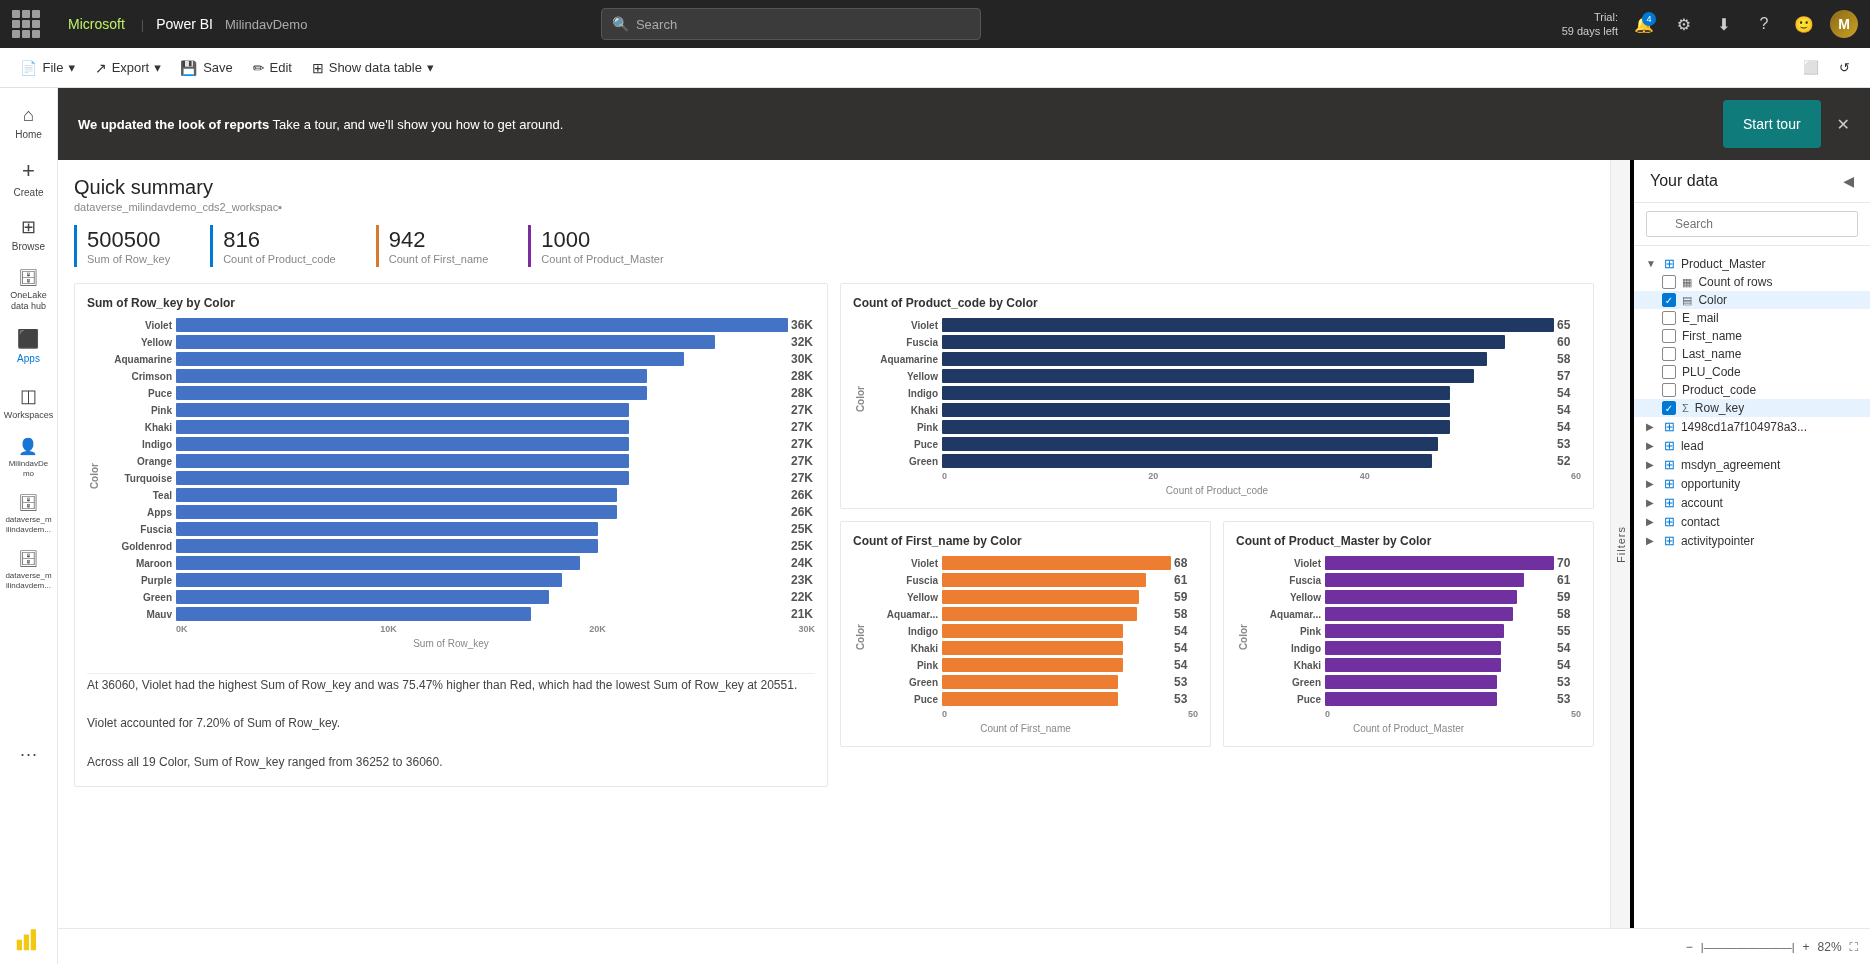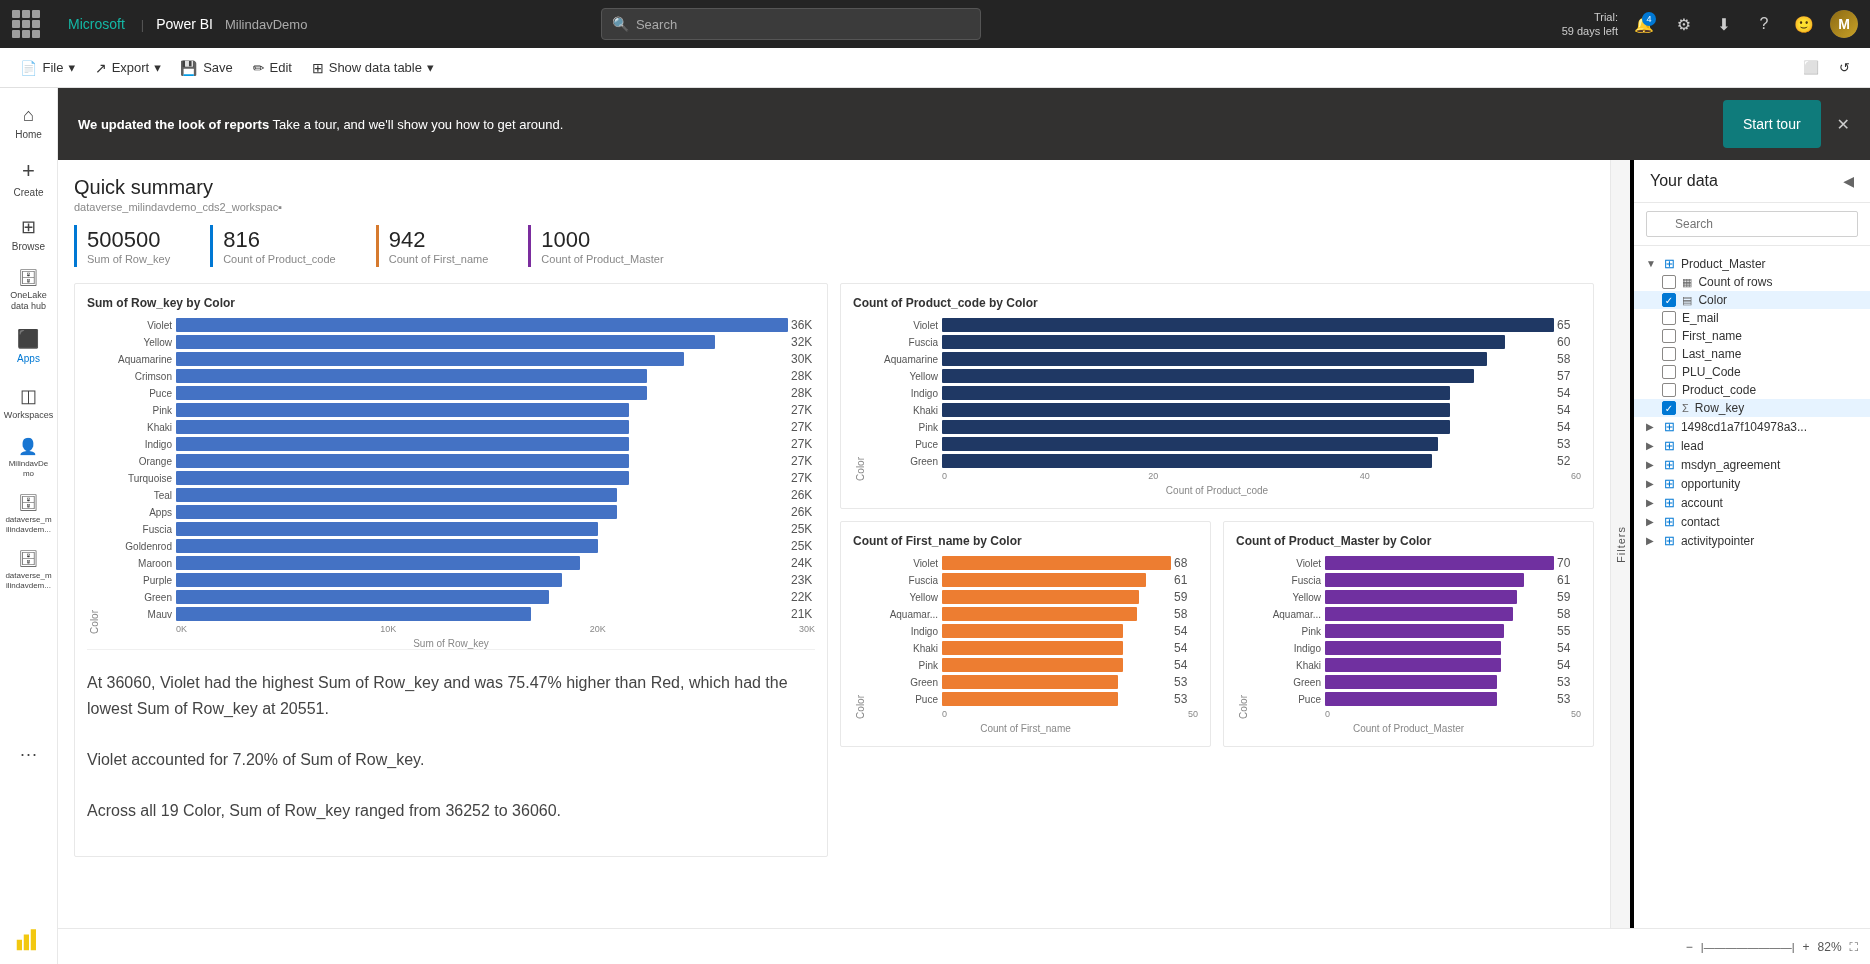--- a/index.html
+++ b/index.html
@@ -3,21 +3,21 @@
   <meta charset="utf-8">
   <style>
     * { box-sizing: border-box; margin: 0; padding: 0; }
     body { font-family: 'Segoe UI', Arial, sans-serif; font-size: 13px; background: #f0f0f0; display: flex; flex-direction: column; height: 964px; overflow: hidden; }
 
     
     .top-nav { display: flex; align-items: center; background: #242424; height: 48px; padding: 0 12px; gap: 8px; flex-shrink: 0; }
     .top-nav-grid { display: grid; grid-template-columns: repeat(3,8px); grid-template-rows: repeat(3,8px); gap: 2px; margin-right: 4px; cursor: pointer; }
     .top-nav-grid span { width: 8px; height: 8px; background: #9d9d9d; border-radius: 1px; display: block; }
     .ms-logo-grid { display: grid; grid-template-columns: 1fr 1fr; gap: 2px; margin-right: 6px; }
-    .brand-text { color: #14b8a6; font-size: 14px; font-weight: 300; margin-right: 4px; }
+    .brand-text { color: #bef264; font-size: 14px; font-weight: 300; margin-right: 4px; }
     .brand-name { color: #fff; font-size: 14px; font-weight: 400; margin-right: 4px; }
     .brand-demo { color: #aaa; font-size: 13px; }
     .search-bar { flex: 1; max-width: 380px; margin: 0 auto; background: #3b3b3b; border: 1px solid #555; border-radius: 4px; display: flex; align-items: center; padding: 0 10px; height: 32px; }
     .search-bar input { background: transparent; border: none; outline: none; color: #fff; font-size: 13px; width: 100%; }
     .search-bar input::placeholder { color: #aaa; }
     .search-icon-top { color: #aaa; margin-right: 6px; font-size: 14px; }
     .top-nav-right { display: flex; align-items: center; gap: 12px; margin-left: auto; color: #fff; }
     .trial-badge { text-align: right; color: #ccc; font-size: 11px; line-height: 1.3; }
     .trial-badge span { display: block; }
     .nav-icon { width: 28px; height: 28px; display: flex; align-items: center; justify-content: center; cursor: pointer; color: #ccc; font-size: 16px; border-radius: 4px; position: relative; }
@@ -76,21 +76,21 @@
     .bar-label { font-size: 10px; color: #555; width: 70px; text-align: right; margin-right: 4px; flex-shrink: 0; }
     .bar-track { flex: 1; height: 14px; background: transparent; position: relative; }
     .bar-fill { height: 100%; border-radius: 1px; }
     .bar-fill.blue { background: #4472c4; }
     .bar-fill.dark-blue { background: #1f3864; }
     .bar-fill.orange { background: #ed7d31; }
     .bar-fill.purple { background: #7030a0; }
     .bar-value { font-size: 12px; color: #555; margin-left: 3px; min-width: 24px; flex-shrink: 0; }
 
     
-    .summary-text { font-size: 16px; color: #444; line-height: 1.6; padding: 20px 0; border-top: 1px solid #f0f0f0; margin-top: 0; }
+    .summary-text { font-size: 12px; color: #444; line-height: 1.6; padding: 2px 0; border-top: 1px solid #f0f0f0; margin-top: 24px; }
 
     
     .filters-panel { width: 240px; background: #fff; border-left: 4px solid #000000; display: flex; flex-direction: column; overflow: hidden; flex-shrink: 0; }
     .filters-header { padding: 12px 16px; border-bottom: 1px solid #e8e8e8; display: flex; align-items: center; justify-content: space-between; }
     .filters-title { font-size: 16px; font-weight: 500; color: #252525; }
     .filters-collapse { cursor: pointer; color: #666; font-size: 14px; }
     .filters-search { padding: 8px 12px; border-bottom: 1px solid #e8e8e8; }
     .filters-search-input { width: 100%; border: 1px solid #d0d0d0; border-radius: 2px; padding: 5px 8px 5px 28px; font-size: 12px; outline: none; color: #333; position: relative; }
     .filters-search-wrap { position: relative; }
     .filters-search-icon { position: absolute; left: 8px; top: 50%; transform: translateY(-50%); color: #888; font-size: 13px; pointer-events: none; }
@@ -108,21 +108,21 @@
     .bottom-zoom { margin-left: auto; display: flex; align-items: center; gap: 8px; font-size: 12px; color: #555; }
     .zoom-btn { cursor: pointer; color: #555; }
 
     
     .vert-filter-bar { width: 20px; background: #f5f5f5; border-left: 1px solid #e8e8e8; display: flex; flex-direction: column; align-items: center; justify-content: center; cursor: pointer; flex-shrink: 0; }
     .vert-text { writing-mode: vertical-rl; transform: rotate(180deg); font-size: 11px; color: #555; letter-spacing: 1px; }
 
     
     .x-ticks { display: flex; justify-content: space-between; font-size: 9px; color: #888; margin-top: 2px; padding-left: 74px; }
 
-    .chart-with-axis { display: flex; align-items: flex-end; }
+    .chart-with-axis { display: flex; align-items: center; font-weight: bold; }
     .y-axis-label { writing-mode: vertical-rl; transform: rotate(180deg); font-size: 10px; color: #888; text-align: center; flex-shrink: 0; padding: 0 2px; }
   </style>
 </head>
 <body>
 
 <div class="top-nav">
   <div class="top-nav-grid">
     <span></span>
       <span></span>
       <span></span>

